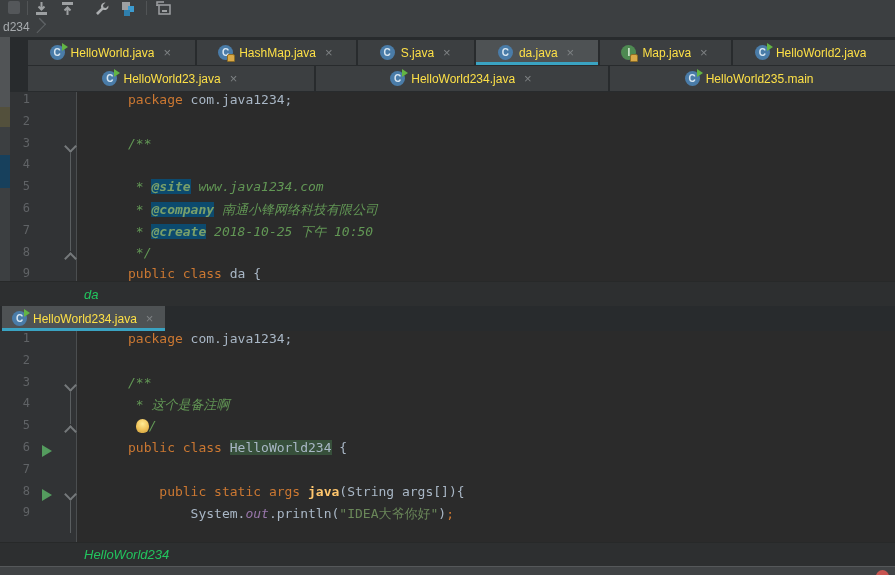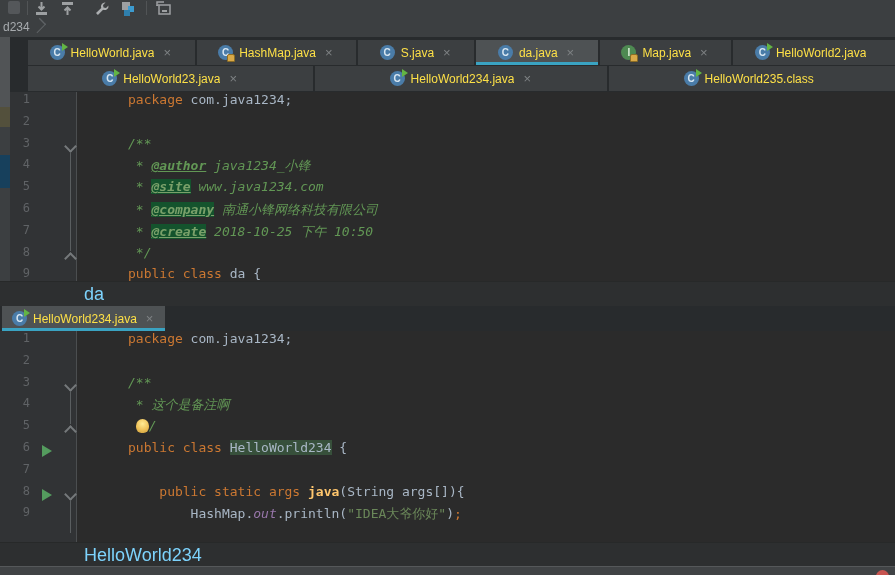--- a/index.html
+++ b/index.html
@@ -53,36 +53,36 @@
   .fold.open{top:6px;transform:rotate(45deg);}
   .fold.close{top:9px;transform:rotate(-135deg);}
   .fvl{position:absolute;left:70px;width:1px;background:#5A5E60;}
 
   
   .sg{white-space:pre;}
   .kw{color:#CC7832;}
   .pl{color:#A9B7C6;}
   .doc{color:#629755;font-style:italic;}
   .tag{color:#629755;font-style:italic;font-weight:bold;text-decoration:underline;}
-  .taghl{color:#7AA06A;font-style:italic;font-weight:bold;text-decoration:underline;background:#14532d;}
+  .taghl{color:#7AA06A;font-style:italic;font-weight:bold;background:#0c4a6e;}
   .str{color:#6A8759;}
   .fn{color:#FFC66D;font-weight:bold;}
   .fld{color:#9876AA;font-style:italic;}
   .clshl{color:#A9B7C6;background:#37503B;}
   .bulb{display:inline-block;width:13px;height:14px;vertical-align:-3px;border-radius:50% 50% 42% 42%;
         background:radial-gradient(circle at 50% 34%,#FFEB94 0%,#EEC159 55%,#C79A38 100%);}
 
   
   .sliver{position:absolute;left:0;top:37px;width:10px;height:244px;background:#3C3F41;z-index:5;}
   .sliver .b1{position:absolute;left:0;top:0;width:100%;height:70px;background:#515456;}
   .sliver .b2{position:absolute;left:0;top:70px;width:100%;height:20px;background:#53503C;}
   .sliver .b3{position:absolute;left:0;top:118px;width:100%;height:33px;background:#17405C;}
 
   
-  .crumb{position:absolute;left:0;width:100%;background:#2D2F30;font-size:18px;color:#7dd3fc;}
+  .crumb{position:absolute;left:0;width:100%;background:#2D2F30;font-size:13px;color:#22c55e;font-style:italic;}
   .crumb span{position:absolute;left:84px;}
   .crumb.c1{top:281px;height:25px;line-height:25px;border-top:1px solid #272929;}
   .crumb.c2{top:542px;height:24px;line-height:24px;border-top:1px solid #272929;}
 
   
   .splitbar{position:absolute;left:0;top:306px;width:100%;height:25px;background:#282B2D;}
   .splitbar .tab{position:absolute;left:2px;top:0;height:25px;flex:none;display:inline-flex;}
 
   
   .statusbar{position:absolute;left:0;top:566px;width:100%;height:9px;background:#404345;border-top:1px solid #55585A;}
@@ -177,33 +177,33 @@
           <span class="tlabel">HelloWorld23.java</span>
           <span class="tclose">×</span>
         </div>
         <div class="tab">
           <span class="ticon cls">C<span class="ovl-run"></span></span>
           <span class="tlabel">HelloWorld234.java</span>
           <span class="tclose">×</span>
         </div>
         <div class="tab">
           <span class="ticon cls">C<span class="ovl-run"></span></span>
-          <span class="tlabel">HelloWorld235.class</span>
+          <span class="tlabel">HelloWorld235.main</span>
         </div>
       </div>
   </div>
 
   <div class="editor" style="top:92px;height:189px;">
     <div class="gutterbg"></div>
     <div class="gutline"></div>
     <div class="lines">
         <div class="line"><span class="num">1</span><span class="code"><span class="sg kw">package</span><span class="sg pl"> com.java1234;</span></span></div>
         <div class="line"><span class="num">2</span><span class="code"></span></div>
         <div class="line"><span class="num">3</span><span class="fold open"></span><span class="code"><span class="sg doc">/**</span></span></div>
-        <div class="line"><span class="num">4</span><span class="code"><span class="sg doc"> * </span><span class="sg tag">@author</span><span class="sg doc"> java1234_小锋</span></span></div>
+        <div class="line"><span class="num">4</span></div>
         <div class="line"><span class="num">5</span><span class="code"><span class="sg doc"> * </span><span class="sg taghl">@site</span><span class="sg doc"> www.java1234.com</span></span></div>
         <div class="line"><span class="num">6</span><span class="code"><span class="sg doc"> * </span><span class="sg taghl">@company</span><span class="sg doc"> 南通小锋网络科技有限公司</span></span></div>
         <div class="line"><span class="num">7</span><span class="code"><span class="sg doc"> * </span><span class="sg taghl">@create</span><span class="sg doc"> 2018-10-25 下午 10:50</span></span></div>
         <div class="line"><span class="num">8</span><span class="fold close"></span><span class="code"><span class="sg doc"> */</span></span></div>
         <div class="line"><span class="num">9</span><span class="code"><span class="sg kw">public class</span><span class="sg pl"> da {</span></span></div>
       </div>
   <div class="fvl" style="top: 59.6px; height: 99px;"></div>
     </div>
   <div class="sliver">
     <div class="b1"></div>
@@ -228,21 +228,21 @@
     <div class="gutline"></div>
     <div class="lines">
         <div class="line"><span class="num">1</span><span class="code"><span class="sg kw">package</span><span class="sg pl"> com.java1234;</span></span></div>
         <div class="line"><span class="num">2</span><span class="code"></span></div>
         <div class="line"><span class="num">3</span><span class="fold open"></span><span class="code"><span class="sg doc">/**</span></span></div>
         <div class="line"><span class="num">4</span><span class="code"><span class="sg doc"> * 这个是备注啊</span></span></div>
         <div class="line"><span class="num">5</span><span class="fold close"></span><span class="code"><span class="sg doc"> </span><span class="bulb"></span><span class="sg doc">/</span></span></div>
         <div class="line"><span class="num">6</span><span class="runarr"></span><span class="code"><span class="sg kw">public class </span><span class="sg clshl">HelloWorld234</span><span class="sg pl"> {</span></span></div>
         <div class="line"><span class="num">7</span><span class="code"></span></div>
         <div class="line"><span class="num">8</span><span class="runarr"></span><span class="fold open"></span><span class="code"><span class="sg pl">    </span><span class="sg kw">public static args </span><span class="sg fn">java</span><span class="sg pl">(String args[]){</span></span></div>
-        <div class="line"><span class="num">9</span><span class="code"><span class="sg pl">        HashMap.</span><span class="sg fld">out</span><span class="sg pl">.println(</span><span class="sg str">"IDEA大爷你好"</span><span class="sg pl">)</span><span class="sg kw">;</span></span></div>
+        <div class="line"><span class="num">9</span><span class="code"><span class="sg pl">        System.</span><span class="sg fld">out</span><span class="sg pl">.println(</span><span class="sg str">"IDEA大爷你好"</span><span class="sg pl">)</span><span class="sg kw">;</span></span></div>
       </div>
   <div class="fvl" style="top: 59.6px; height: 33.6px;"></div>
       <div class="fvl" style="top: 168.6px; height: 33.6px;"></div>
     </div>
   <div class="crumb c2">
     <span>HelloWorld234</span>
   </div>
 
   <div class="statusbar">
     <div class="reddot"></div>

